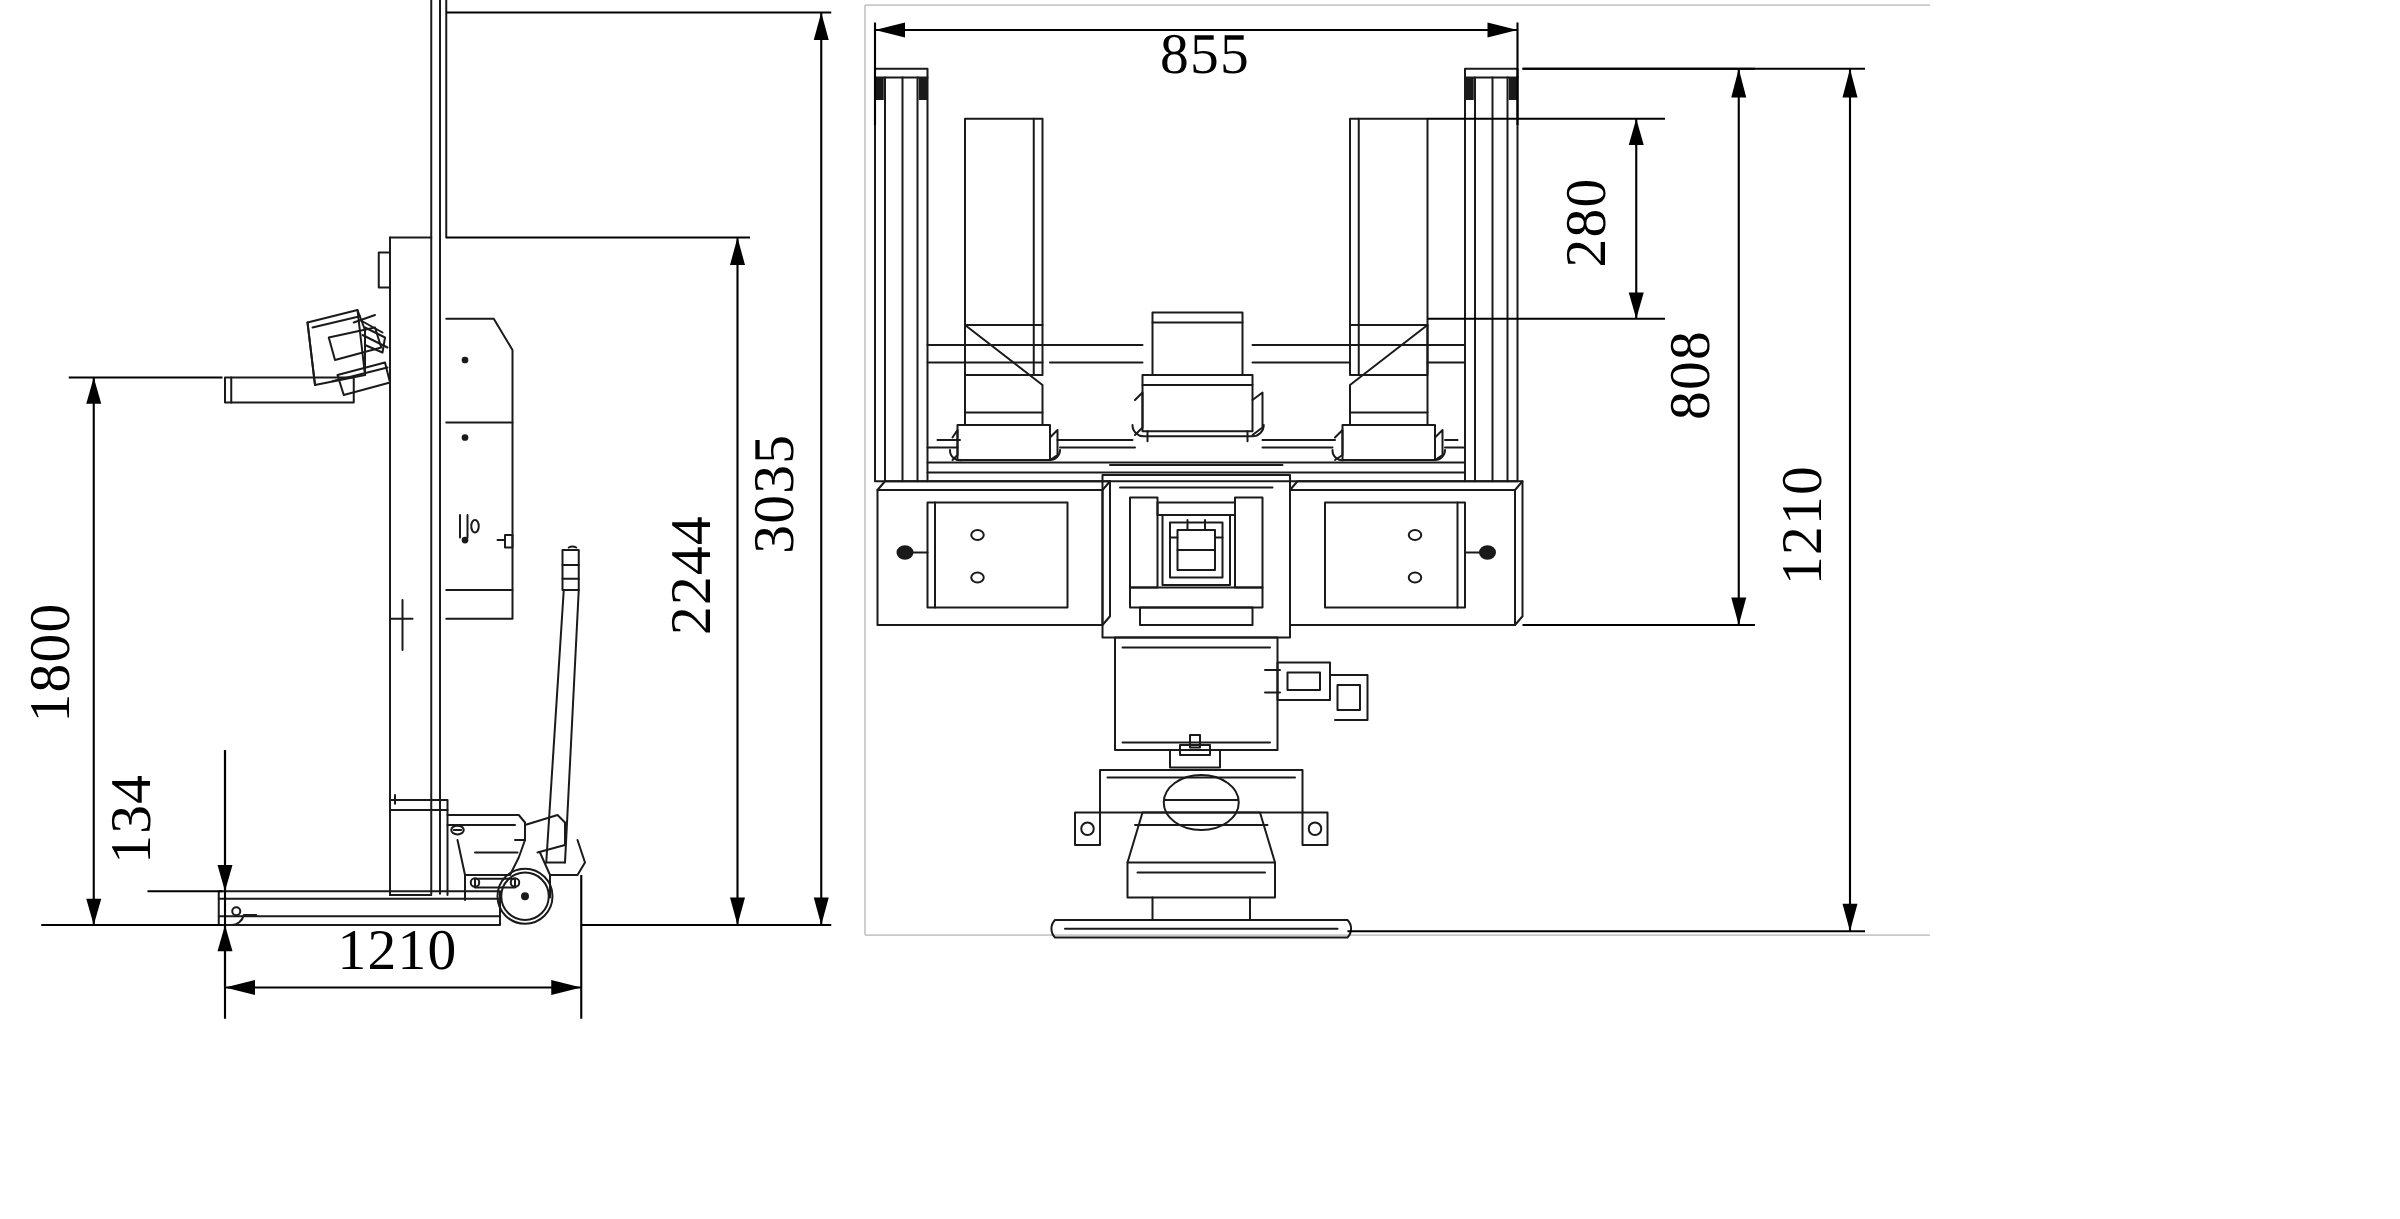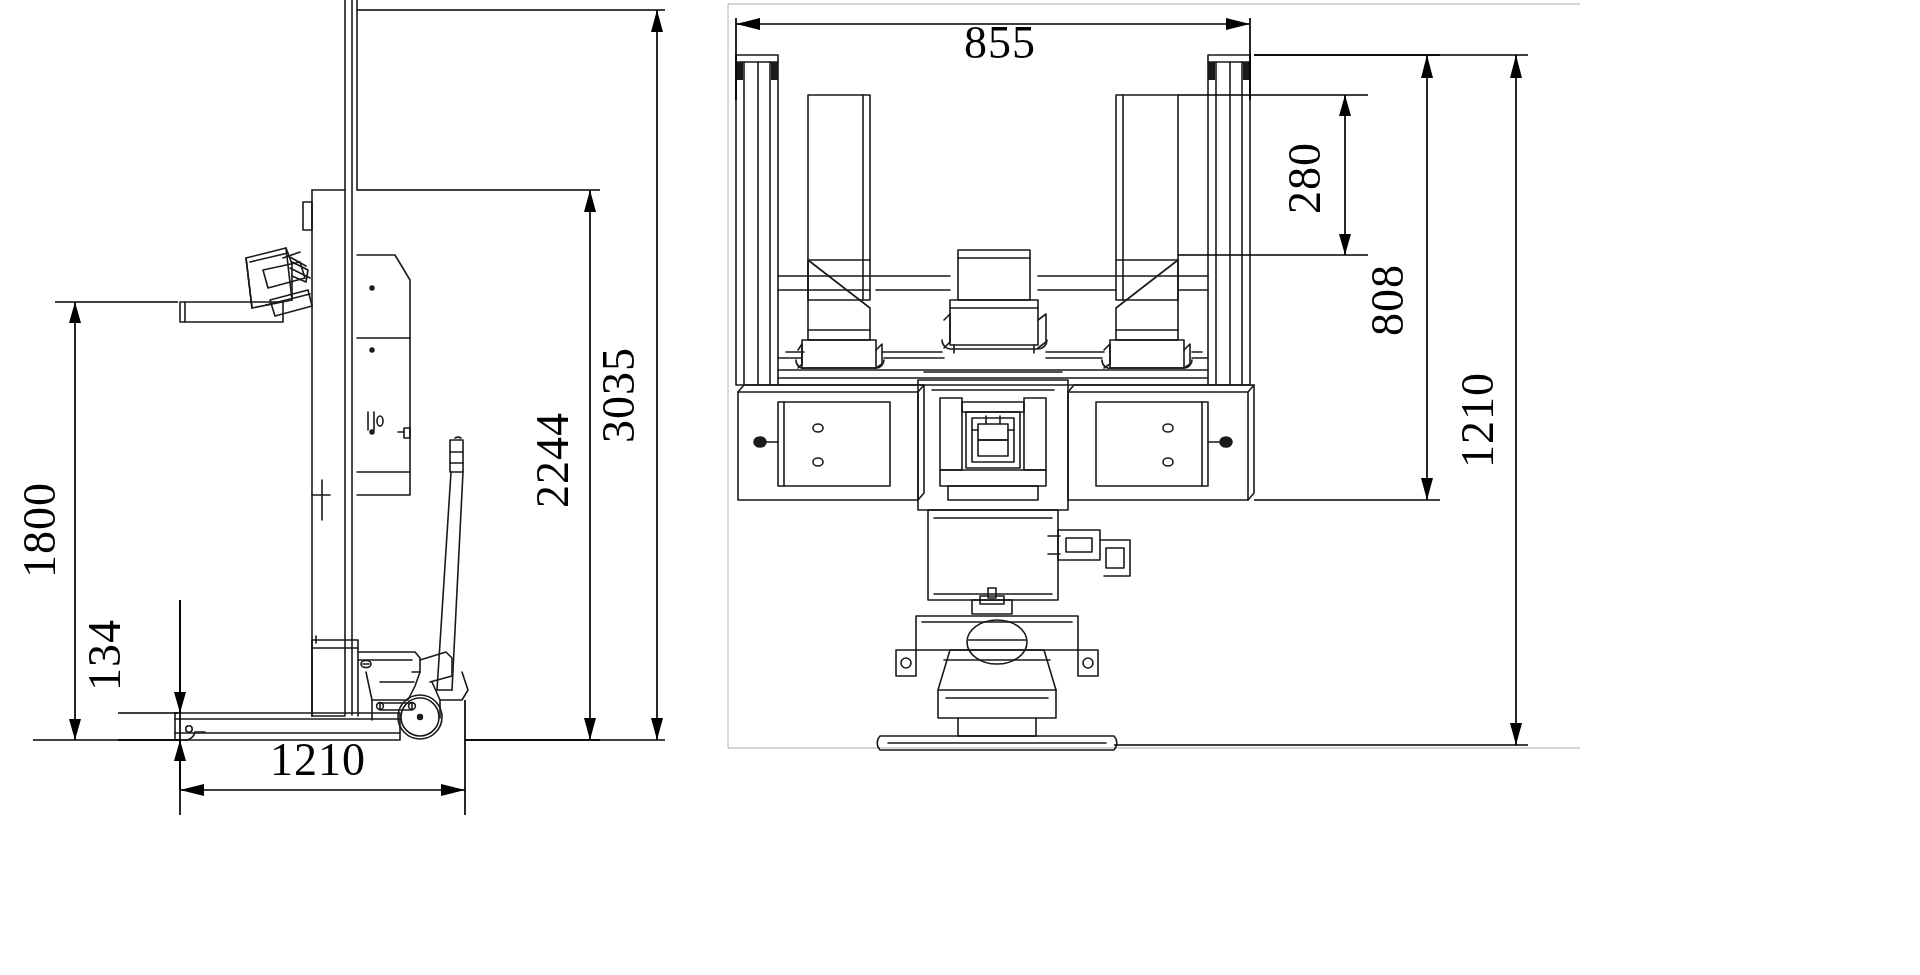--- a/index.html
+++ b/index.html
@@ -1,21 +1,21 @@
 <!DOCTYPE html>
 <html><head>
 <meta charset="utf-8">
 <style>
   html,body{margin:0;padding:0;background:#ffffff;}
   body{width:1920px;height:975px;overflow:hidden;
        font-family:"Liberation Serif","DejaVu Serif",serif;color:#111;}
   #stage{position:relative;width:1920px;height:975px;background:#fff;}
   .panel{position:absolute;top:0;height:975px;}
   #panel-left{left:0;width:690px;}
-  #panel-right{left:700px;width:1220px;}
+  #panel-right{left:664px;width:1220px;}
   svg{display:block;}
   .dim-text{font-family:"Liberation Serif","DejaVu Serif",serif;
             font-size:46px;fill:#000;letter-spacing:1px;}
   text{user-select:none;}
 </style>
 </head>
 <body>
 
 <div id="stage">
 

